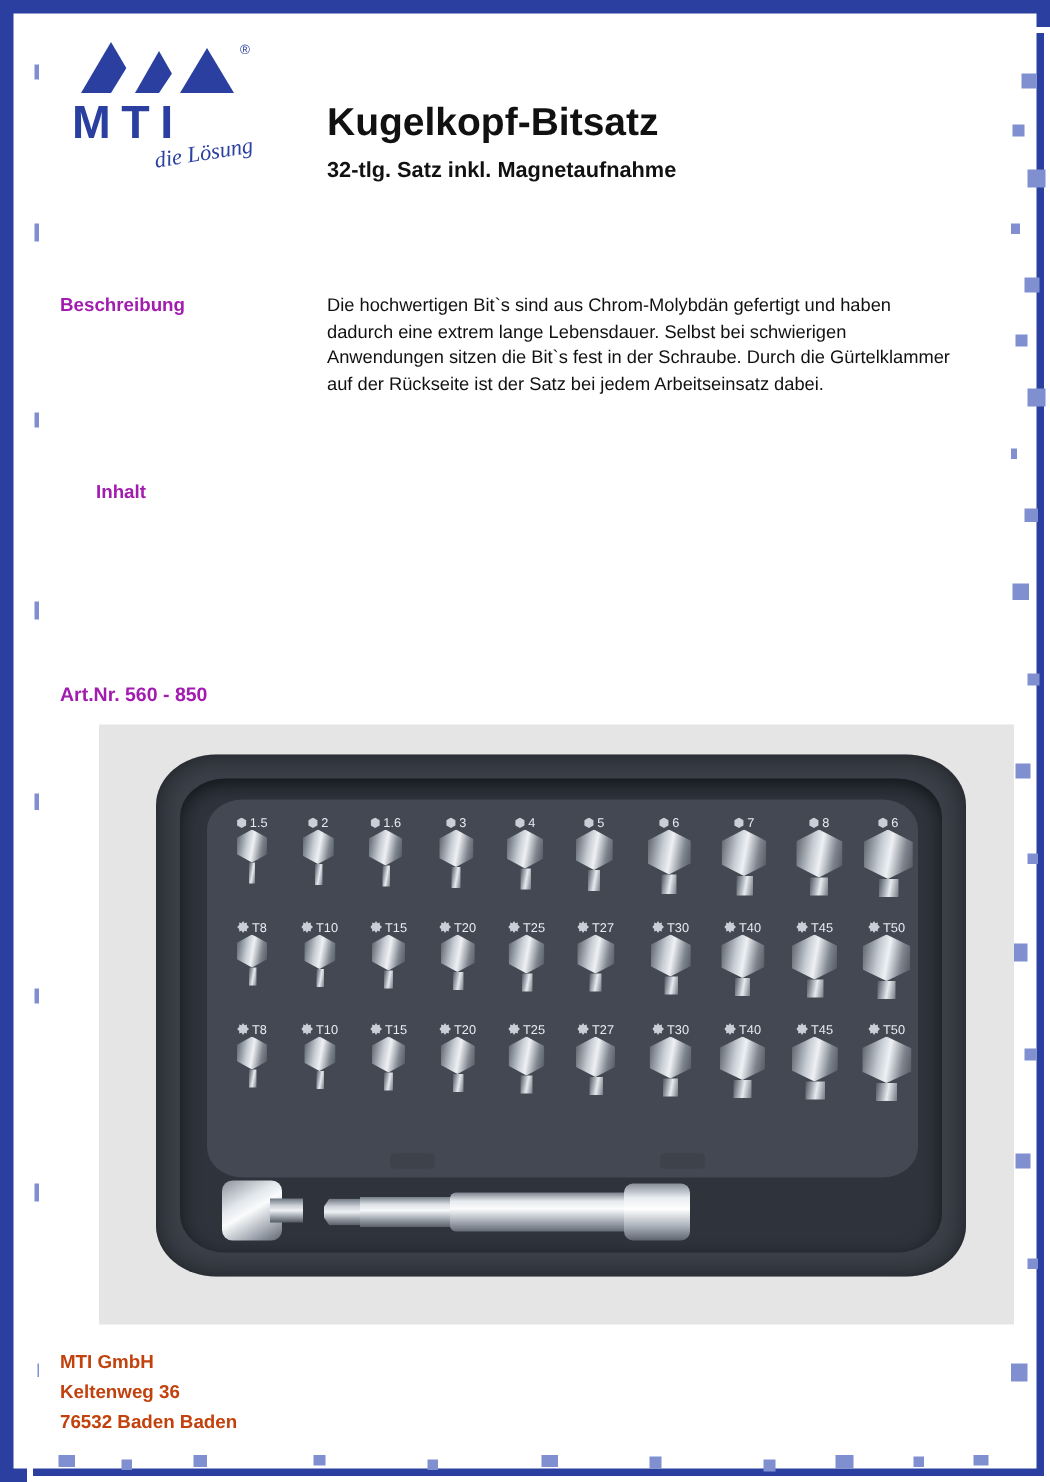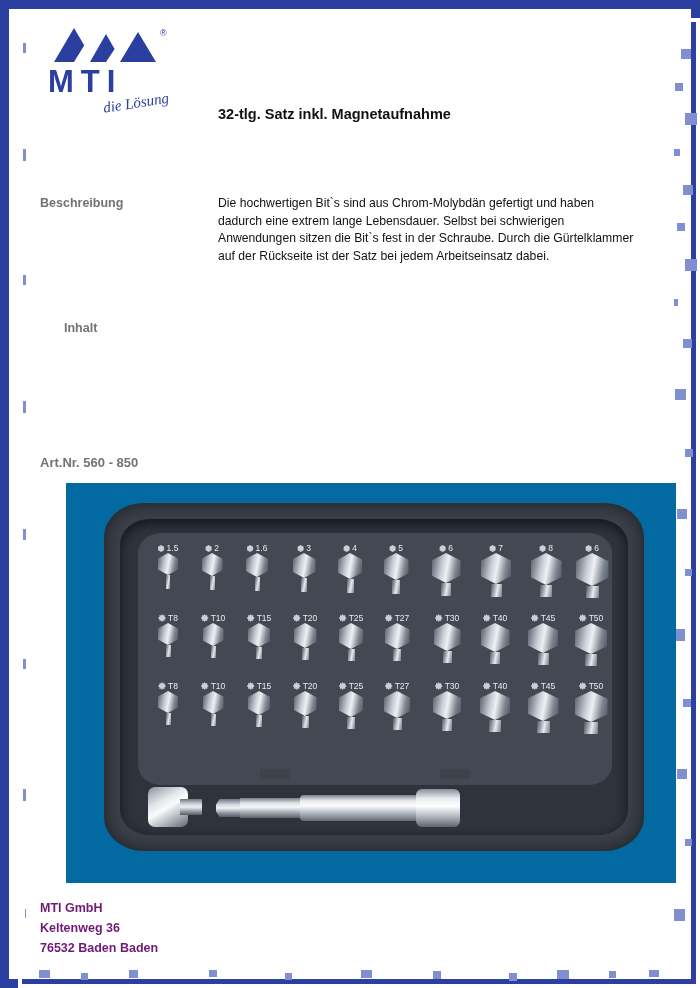--- a/index.html
+++ b/index.html
@@ -99,42 +99,42 @@
     font-size: 14.5px;
     font-weight: bold;
     color: #111111;
   }
 
   
   .label {
     position: absolute;
     font-size: 12.5px;
     font-weight: bold;
-    color: #737373;
+    color: #a21caf;
   }
   .body-text {
     position: absolute;
     font-size: 12.2px;
     color: #111111;
     line-height: 17.5px;
     white-space: pre-line;
     width: 420px;
   }
   #lbl-beschreibung { left: 14px; top: 178px; }
   #txt-beschreibung { left: 192px; top: 177px; }
   #lbl-inhalt { left: 14px; top: 303px; padding-left: 24px; }
   #txt-inhalt { left: 192px; top: 300px; line-height: 17px; }
   #artnr { left: 14px; top: 437px; font-size: 13px; text-align: center; }
 
   
   .photo {
     position: absolute;
     left: 40px; top: 465px;
     width: 610px; height: 400px;
-    background: #0369a1;
+    background: #e5e5e5;
     overflow: hidden;
   }
   .case {
     position: absolute;
     left: 38px; top: 20px;
     width: 540px; height: 348px;
     background: #3b4049;
     border-radius: 40px / 34px;
     box-shadow: inset 0 0 18px rgba(0,0,0,0.55);
   }
@@ -237,21 +237,21 @@
     background: #3d424b;
     border-radius: 3px;
   }
 
   
   .footer-left { position: absolute; left: 14px; top: 880px; }
   .footer-right { position: absolute; left: 430px; top: 880px; text-align: right; width: 200px; }
   .footer-line {
     font-size: 12.5px;
     font-weight: bold;
-    color: #701a75;
+    color: #c2410c;
     line-height: 20px;
     white-space: nowrap;
   }
   .footer-right .footer-line { text-align: right; }
 </style>
 </head>
 <body>
 
 <div class="page-frame">
   <div class="frame-inner"></div>
@@ -323,20 +323,21 @@
         <polygon points="36,34 52,6 68,34" fill="#2a3fa0"></polygon>
         <polygon points="52,34 68,10 84,34" fill="#ffffff"></polygon>
         <polygon points="66,34 84,4 102,34" fill="#2a3fa0"></polygon>
       </svg>
       <span class="logo-reg">®</span>
     </div>
     <div class="logo-text">MTI</div>
     <div class="logo-slogan">die Lösung</div>
   </div>
 
+  <div class="title">Kugelkopf-Bitsatz</div>
   <div class="subtitle">32-tlg. Satz inkl. Magnetaufnahme</div>
 
   <div class="label" id="lbl-beschreibung">Beschreibung</div>
   <div class="body-text" id="txt-beschreibung">Die hochwertigen Bit`s sind aus Chrom-Molybdän gefertigt und haben dadurch eine extrem lange Lebensdauer. Selbst bei schwierigen Anwendungen sitzen die Bit`s fest in der Schraube. Durch die Gürtelklammer auf der Rückseite ist der Satz bei jedem Arbeitseinsatz dabei.</div>
 
   <div class="label" id="lbl-inhalt">Inhalt</div>
 
   <div class="label" id="artnr">Art.Nr. 560 - 850</div>
 
   <div class="photo">

